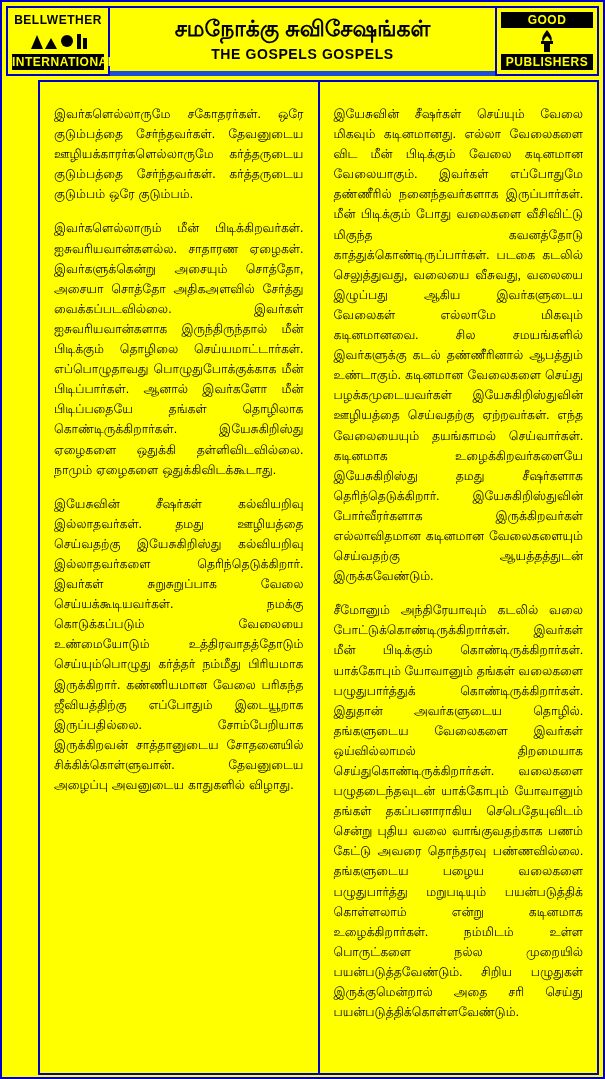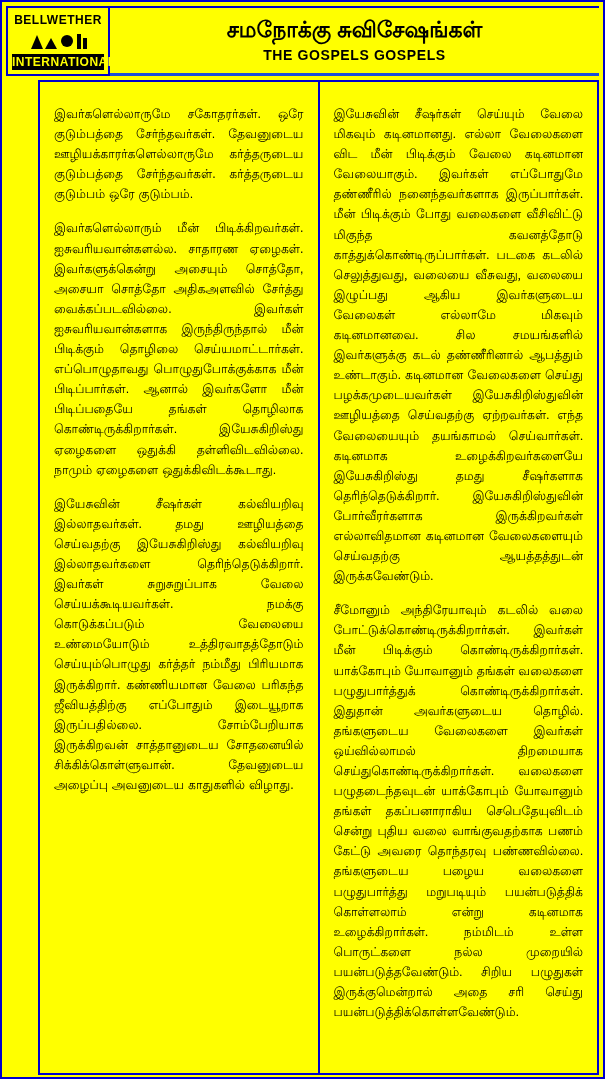--- a/index.html
+++ b/index.html
@@ -55,21 +55,21 @@
   .logo-art {
     width: 100%;
     height: 26px;
     display: flex;
     align-items: center;
     justify-content: center;
   }
   .title-box {
     flex: 1;
     border-top: 2px solid #0000cc;
-    border-bottom: 3px solid #1d4ed8;
+    border-bottom: 5px solid #1d4ed8;
     background: #ffff00;
     display: flex;
     flex-direction: column;
     align-items: center;
     justify-content: center;
   }
   .title-ta {
     font-size: 22px;
     font-weight: bold;
     color: #000000;
@@ -136,20 +136,32 @@
         </svg>
       </div>
       <div class="logo-band">INTERNATIONAL</div>
     </div>
 
     <div class="title-box">
       <div class="title-ta">சமநோக்கு சுவிசேஷங்கள்</div>
       <div class="title-en">THE GOSPELS GOSPELS</div>
     </div>
 
+    <div class="logo-box right">
+      <div class="logo-band">GOOD</div>
+      <div class="logo-art">
+        <svg width="60" height="24" viewBox="0 0 60 24" aria-hidden="true">
+          <rect x="0" y="0" width="60" height="24" fill="#ffff00"></rect>
+          <path d="M30 1 C26 6 24 9 26 13 C27 10 28 9 30 7 C32 9 33 10 34 13 C36 9 34 6 30 1 Z" fill="#000000"></path>
+          <rect x="27" y="13" width="6" height="10" fill="#000000"></rect>
+          <rect x="24" y="12" width="12" height="3" fill="#000000"></rect>
+        </svg>
+      </div>
+      <div class="logo-band">PUBLISHERS</div>
+    </div>
 
   </div>
 
   <div class="body-area">
 
     <div class="col left">
       <p class="para">இவர்களெல்லாருமே சகோதரர்கள். ஒரே குடும்பத்தை சேர்ந்தவர்கள். தேவனுடைய ஊழியக்காரர்களெல்லாருமே கர்த்தருடைய குடும்பத்தை சேர்ந்தவர்கள். கர்த்தருடைய குடும்பம் ஒரே குடும்பம்.</p>
       <p class="para">இவர்களெல்லாரும் மீன் பிடிக்கிறவர்கள். ஐசுவரியவான்களல்ல. சாதாரண ஏழைகள். இவர்களுக்கென்று அசையும் சொத்தோ, அசையா சொத்தோ அதிகஅளவில் சேர்த்து வைக்கப்படவில்லை. இவர்கள் ஐசுவரியவான்களாக இருந்திருந்தால் மீன் பிடிக்கும் தொழிலை செய்யமாட்டார்கள். எப்பொழுதாவது பொழுதுபோக்குக்காக மீன் பிடிப்பார்கள். ஆனால் இவர்களோ மீன் பிடிப்பதையே தங்கள் தொழிலாக கொண்டிருக்கிறார்கள். இயேசுகிறிஸ்து ஏழைகளை ஒதுக்கி தள்ளிவிடவில்லை. நாமும் ஏழைகளை ஒதுக்கிவிடக்கூடாது.</p>
       <p class="para">இயேசுவின் சீஷர்கள் கல்வியறிவு இல்லாதவர்கள். தமது ஊழியத்தை செய்வதற்கு இயேசுகிறிஸ்து கல்வியறிவு இல்லாதவர்களை தெரிந்தெடுக்கிறார். இவர்கள் சுறுசுறுப்பாக வேலை செய்யக்கூடியவர்கள். நமக்கு கொடுக்கப்படும் வேலையை உண்மையோடும் உத்திரவாதத்தோடும் செய்யும்பொழுது கர்த்தர் நம்மீது பிரியமாக இருக்கிறார். கண்ணியமான வேலை பரிகந்த ஜீவியத்திற்கு எப்போதும் இடையூறாக இருப்பதில்லை. சோம்பேறியாக இருக்கிறவன் சாத்தானுடைய சோதனையில் சிக்கிக்கொள்ளுவான். தேவனுடைய அழைப்பு அவனுடைய காதுகளில் விழாது.</p>
     </div>

